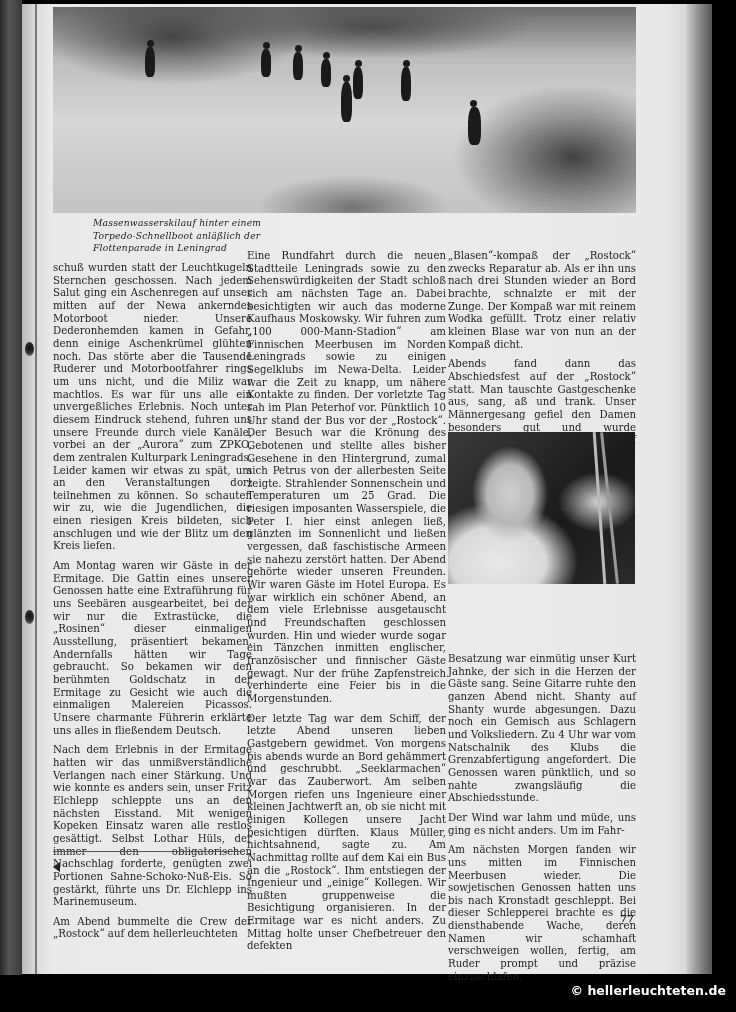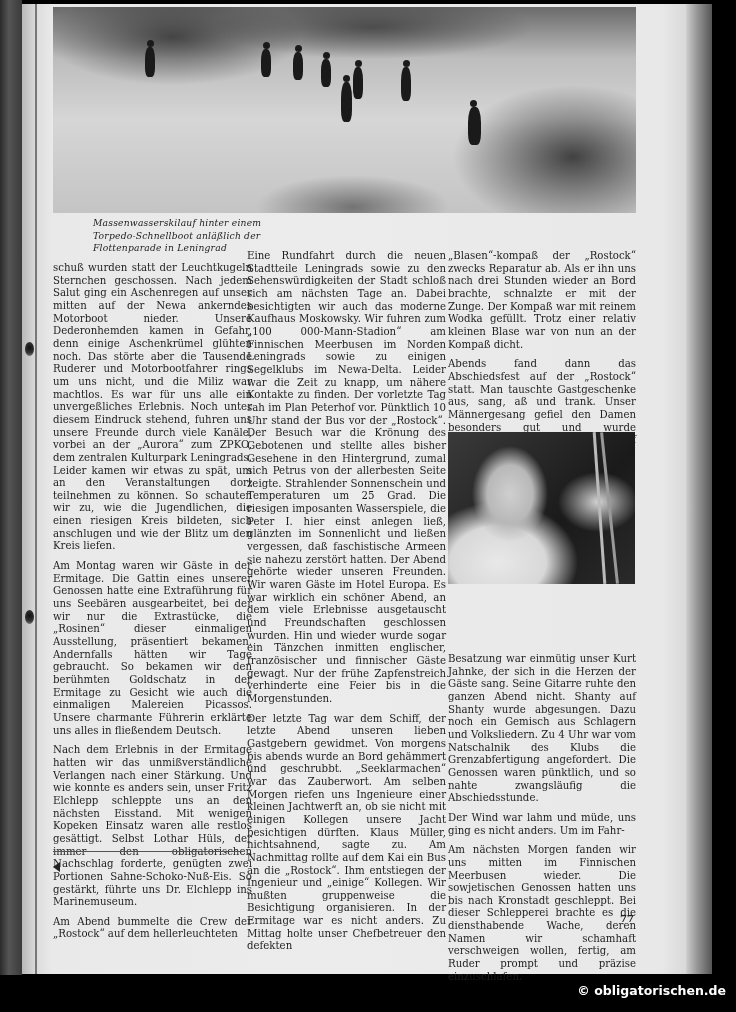--- a/index.html
+++ b/index.html
@@ -137,13 +137,13 @@
 
   <div class="col col3b">
     <p>Besatzung war einmütig unser Kurt Jahnke, der sich in die Herzen der Gäste sang. Seine Gitarre ruhte den ganzen Abend nicht. Shanty auf Shanty wurde abgesungen. Dazu noch ein Gemisch aus Schlagern und Volksliedern. Zu 4 Uhr war vom Natschalnik des Klubs die Grenzabfertigung angefordert. Die Genossen waren pünktlich, und so nahte zwangsläufig die Abschiedsstunde.</p>
     <p>Der Wind war lahm und müde, uns ging es nicht anders. Um im Fahr-</p>
     <p>Am nächsten Morgen fanden wir uns mitten im Finnischen Meerbusen wieder. Die sowjetischen Genossen hatten uns bis nach Kronstadt geschleppt. Bei dieser Schlepperei brachte es die diensthabende Wache, deren Namen wir schamhaft verschweigen wollen, fertig, am Ruder prompt und präzise einzuschlafen.</p>
   </div>
 
   <div class="page-number">77</div>
 </div>
 
-<div class="watermark">© obligatorischen.de</div>
+<div class="watermark">© hellerleuchteten.de</div>
 
 </body></html>

